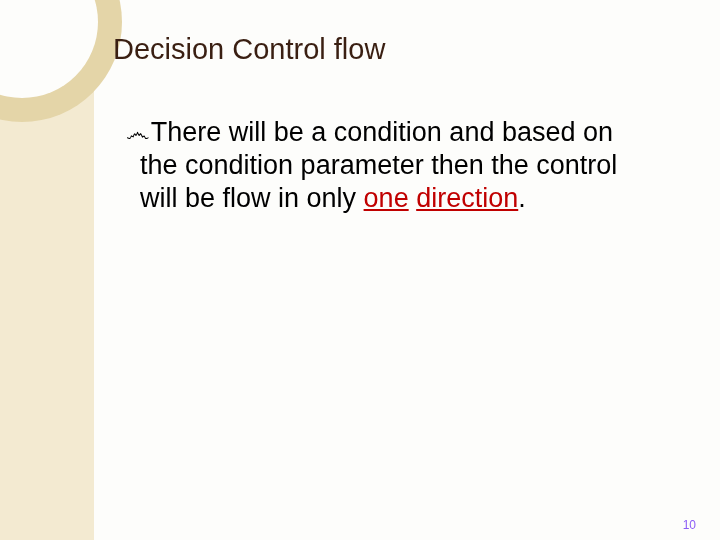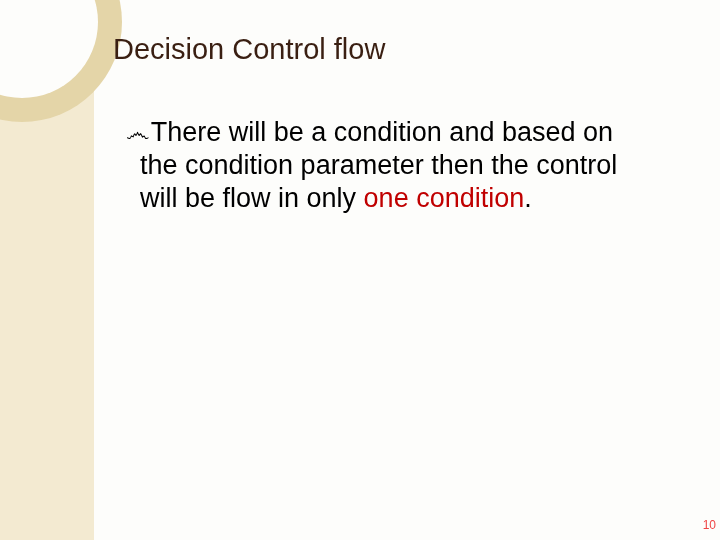--- a/index.html
+++ b/index.html
@@ -58,37 +58,38 @@
   .bullet-mark {
     display: inline-block;
     font-family: Georgia, "Times New Roman", serif;
     font-size: 25px;
     margin-left: -14px;
     margin-right: 1px;
     vertical-align: 0px;
   }
   .kw {
     color: #c00000;
+    text-decoration: underline;
     text-decoration-color: #c00000;
     text-align: center;
   }
   .page-num {
     position: absolute;
-    right: 4px;
+    right: 24px;
     bottom: 8px;
     font-size: 12px;
-    color: #ef4444;
+    color: #8b5cf6;
   }
 </style>
 </head>
 <body>
 
 <div class="deco-band"></div>
 <div class="deco-circle-outer"></div>
 <div class="deco-circle-inner"></div>
 
 <div class="slide-title">Decision Control flow</div>
 
 <div class="body-block">
-  <span class="bullet-mark">෴</span><span>There will be a condition and based on the condition parameter then the control will be flow in only </span><span class="kw">one</span><span> </span><span class="kw">condition</span><span>.</span>
+  <span class="bullet-mark">෴</span><span>There will be a condition and based on the condition parameter then the control will be flow in only </span><span class="kw">one</span><span> </span><span class="kw">direction</span><span>.</span>
 </div>
 
 <div class="page-num">10</div>
 
 </body></html>

